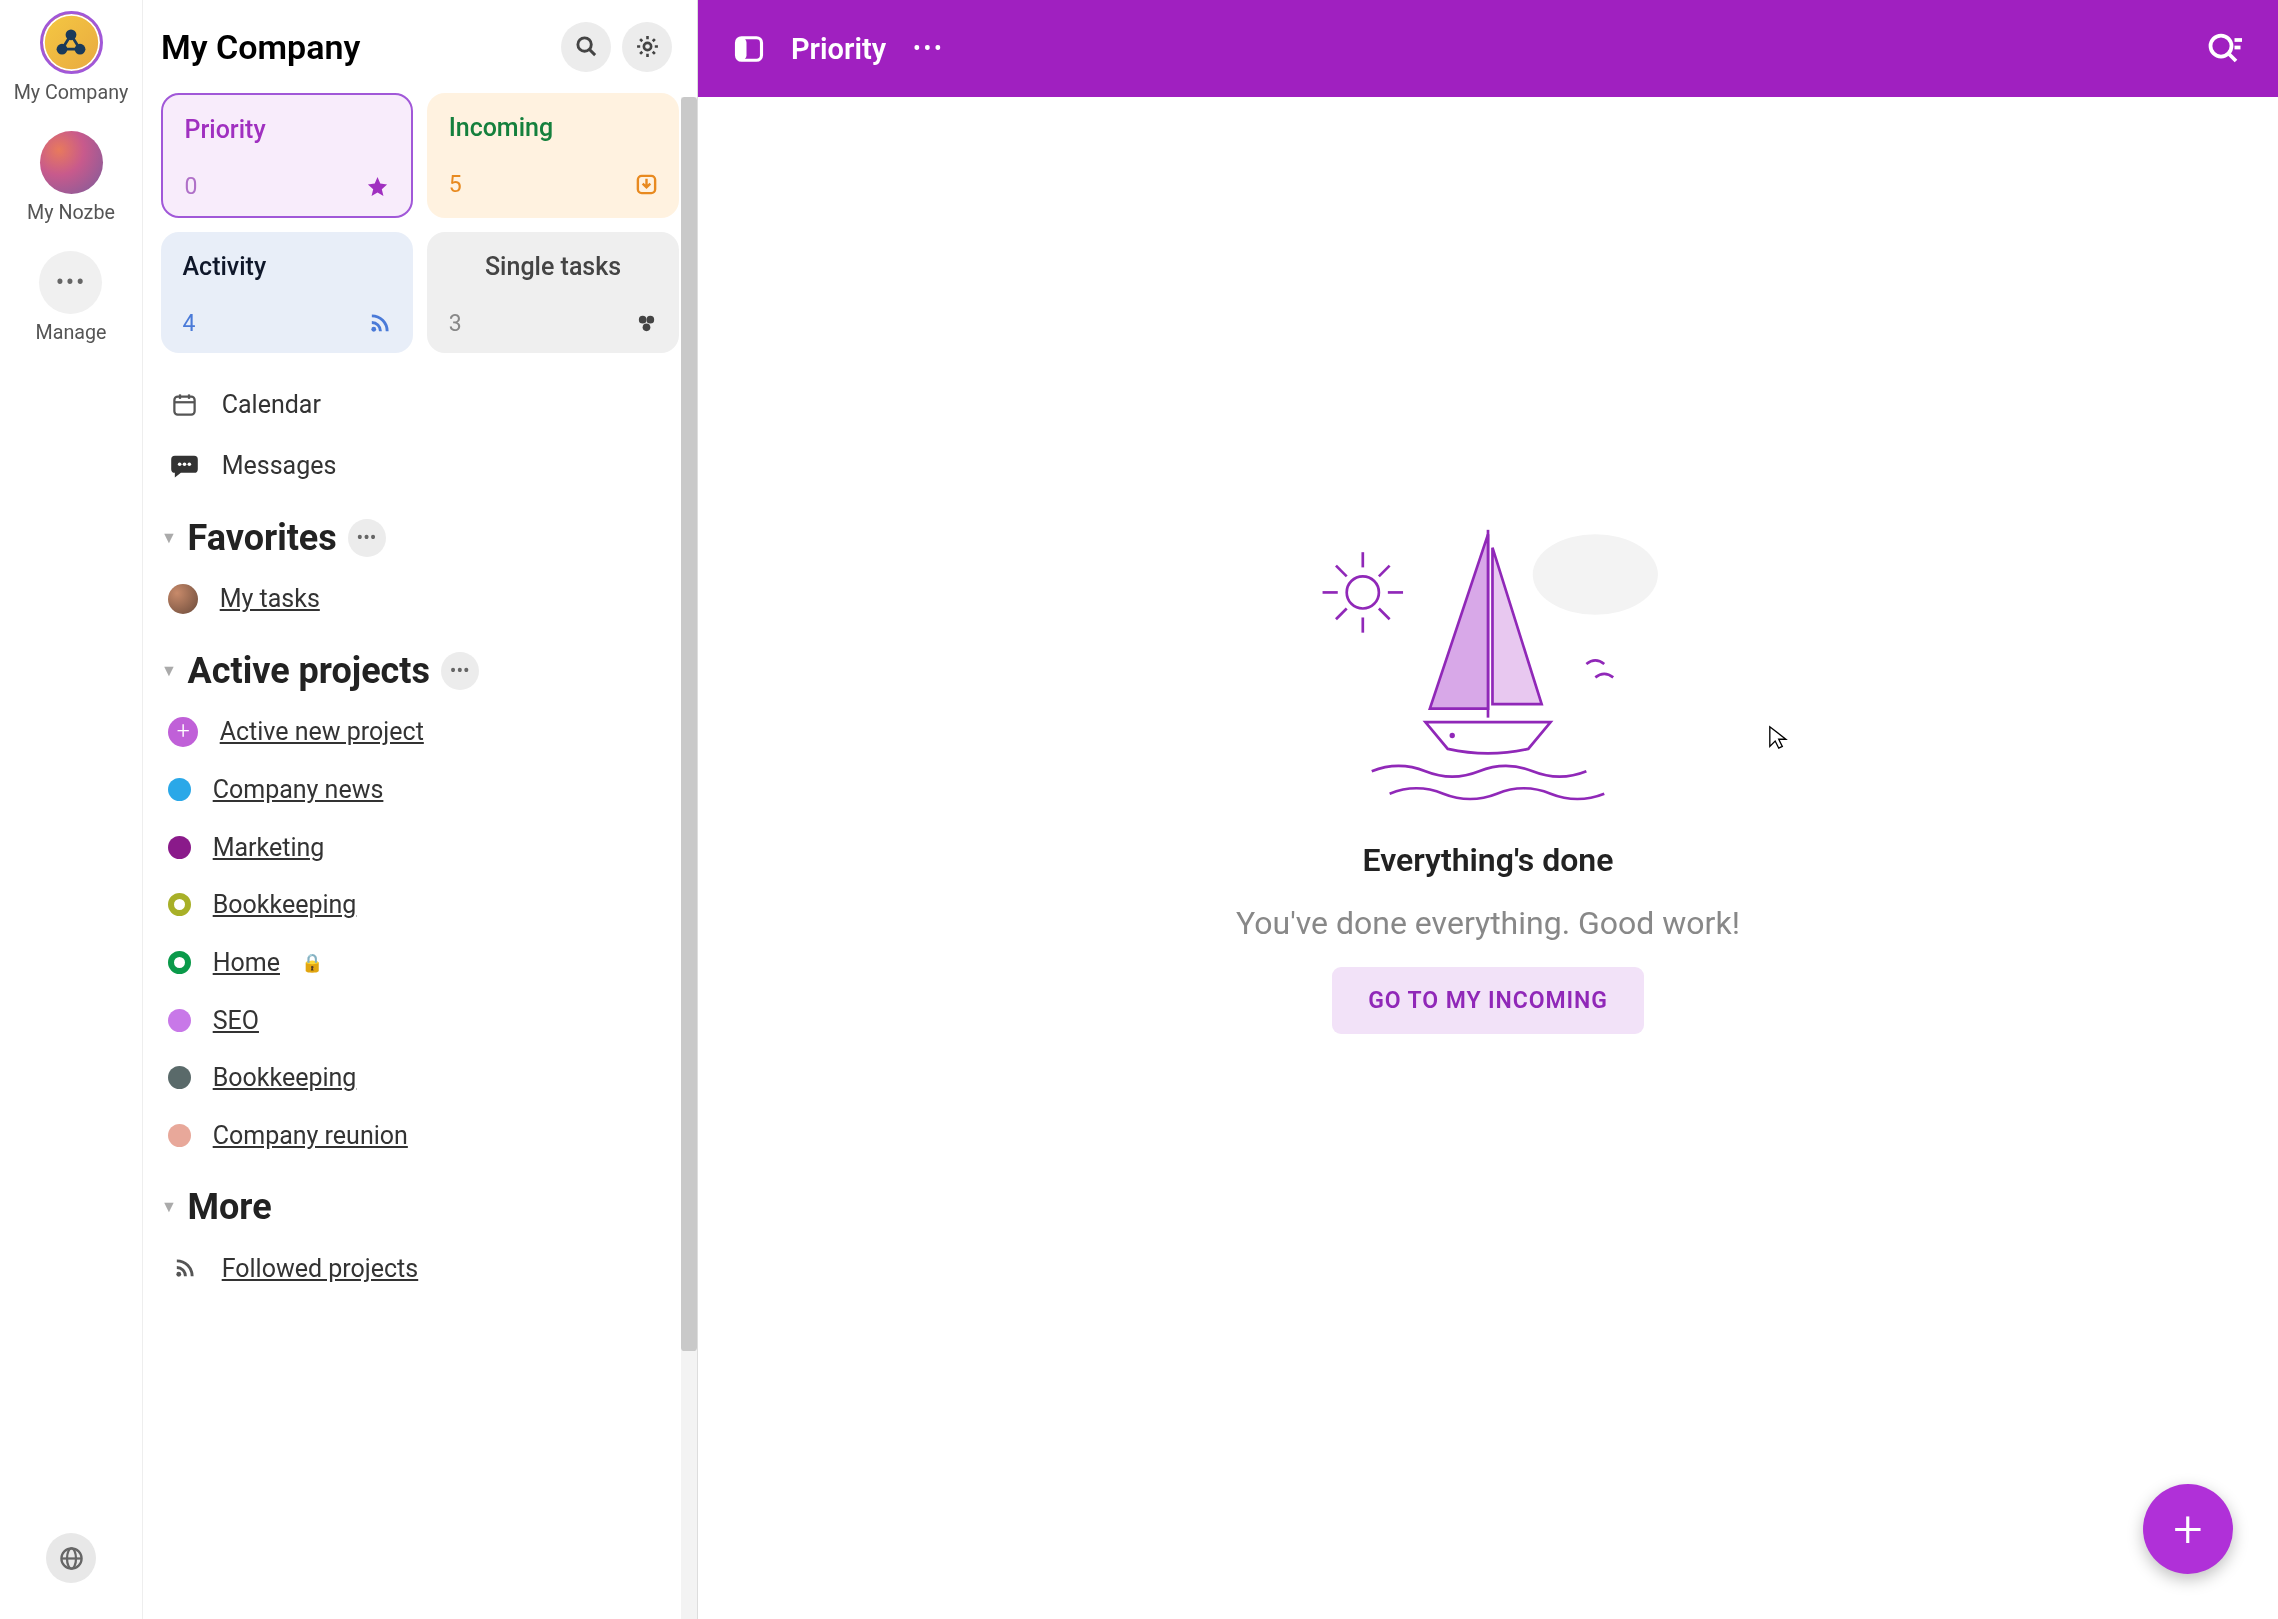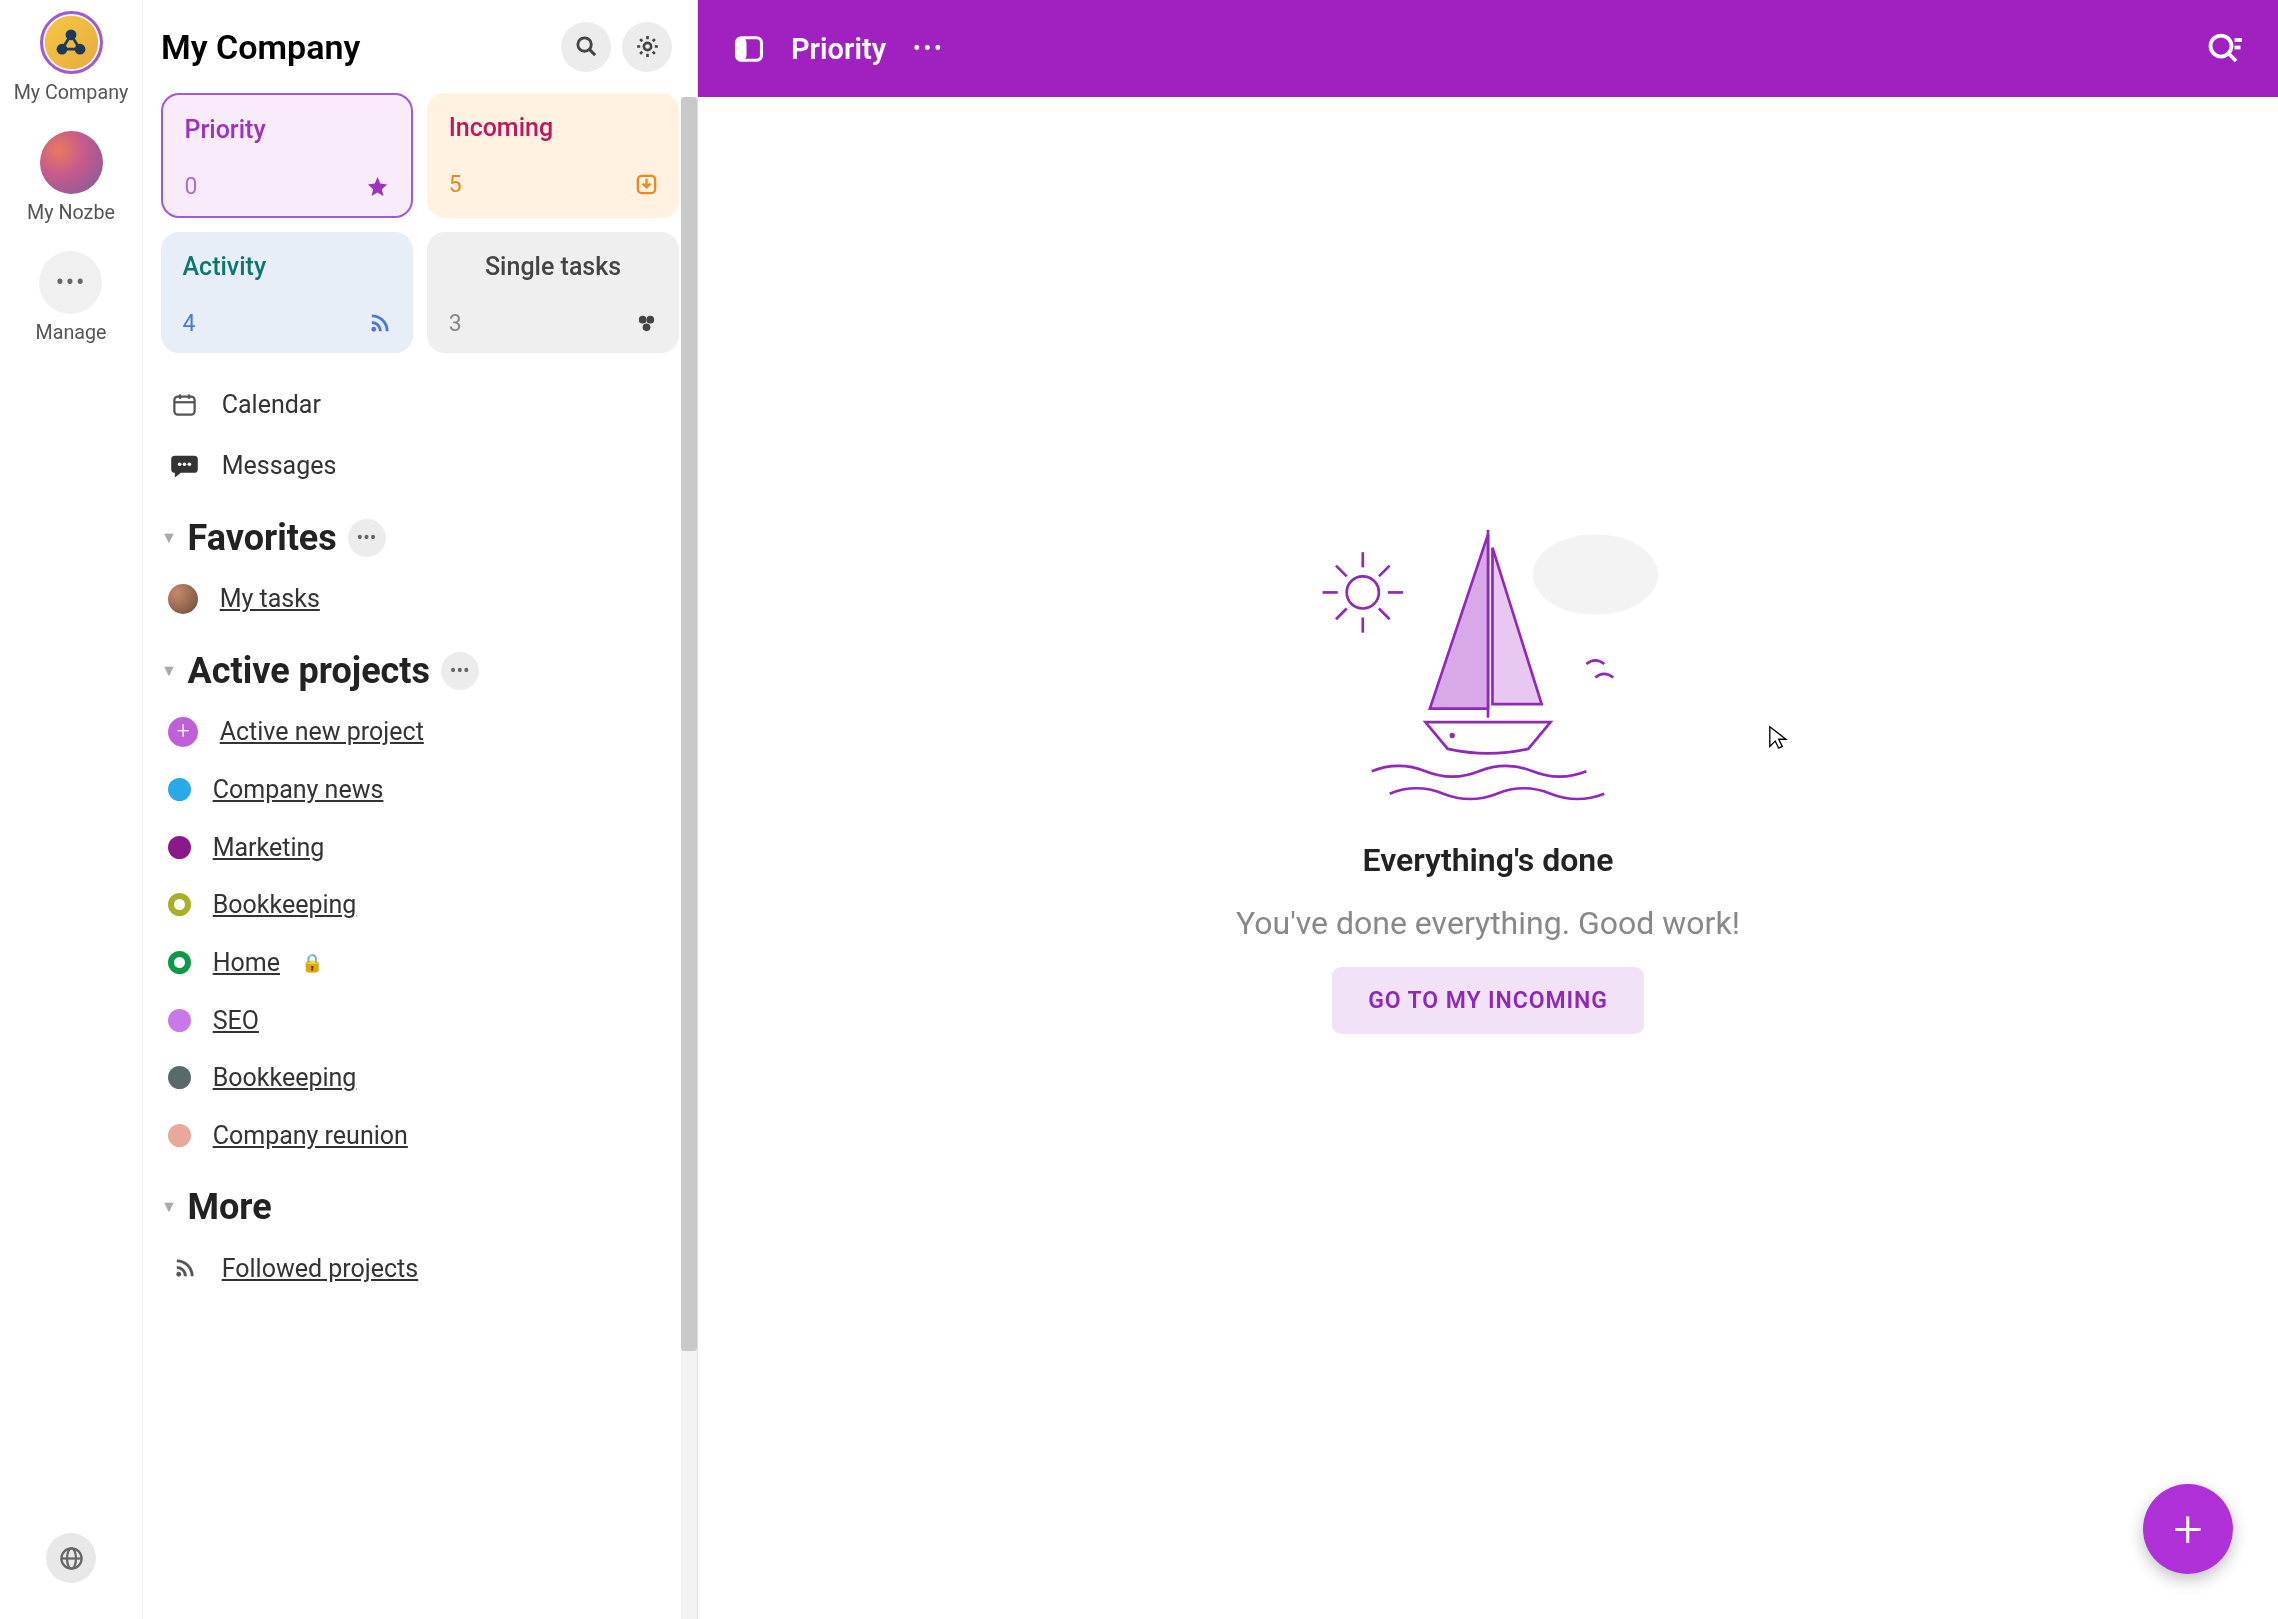--- a/index.html
+++ b/index.html
@@ -24,24 +24,24 @@
 .sb-thumb { position: absolute; right: 0; top: 97px; width: 16px; height: 1254px; background: #c9c9c9; border-radius: 3.6px; }
 
 .cards { display: grid; grid-template-columns: 1fr 1fr; gap: 14.3px; margin-bottom: 21.5px; }
 .card { border-radius: 18px; padding: 19.7px 21.5px 16px 21.5px; cursor: pointer; display: flex; flex-direction: column; gap: 29px; }
 .card-top { font-size: 25px; font-weight: 500; }
 .card-bot { display: flex; align-items: center; justify-content: space-between; font-size: 23px; }
 .card.priority { background: #f8ecfb; border: 2.7px solid #a158d8; }
 .card.priority .card-top { color: #a030c0; }
 .card.priority .card-bot { color: #b070c8; }
 .card.incoming { background: #fff2e0; }
-.card.incoming .card-top { color: #be185d; }
+.card.incoming .card-top { color: #15803d; }
 .card.incoming .card-bot { color: #e88a20; }
 .card.activity { background: #e8eef8; }
-.card.activity .card-top { color: #0f766e; }
+.card.activity .card-top { color: #0f172a; }
 .card.activity .card-bot { color: #4a7ad8; }
 .card.single { background: #efefef; }
 .card.single .card-top { color: #444; text-align: center; }
 .card.single .card-bot { color: #888; }
 
 .row { display: flex; align-items: center; gap: 21.5px; padding: 14.3px 7.2px; cursor: pointer; }
 .row-icon { width: 32px; height: 32px; display:flex; align-items:center; justify-content:center; }
 .row-label { font-size: 25px; color: #333; }
 
 .section { display: flex; align-items: center; gap: 10.7px; padding: 21.5px 0 10.7px 0; }

